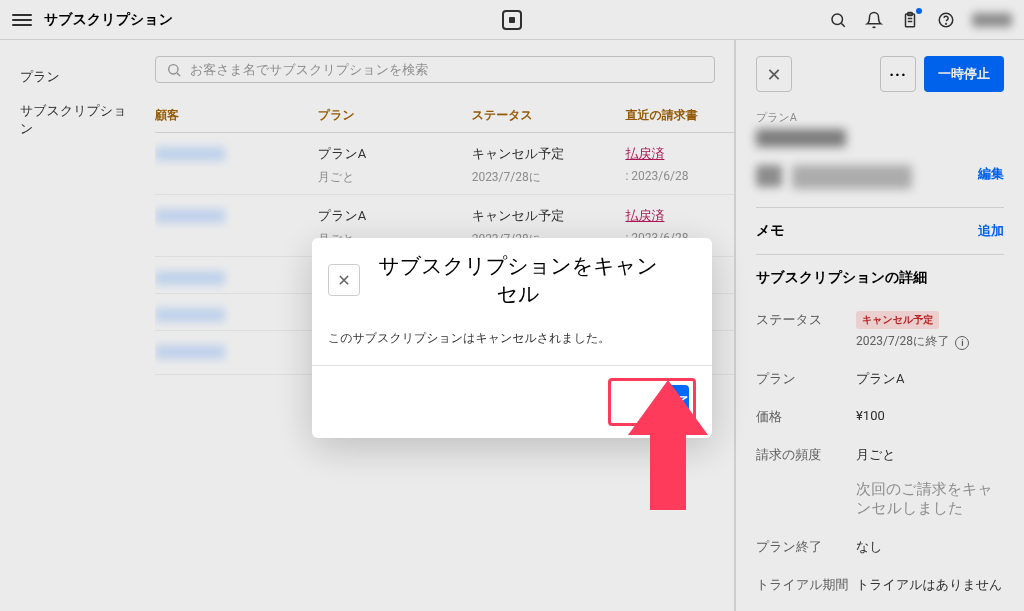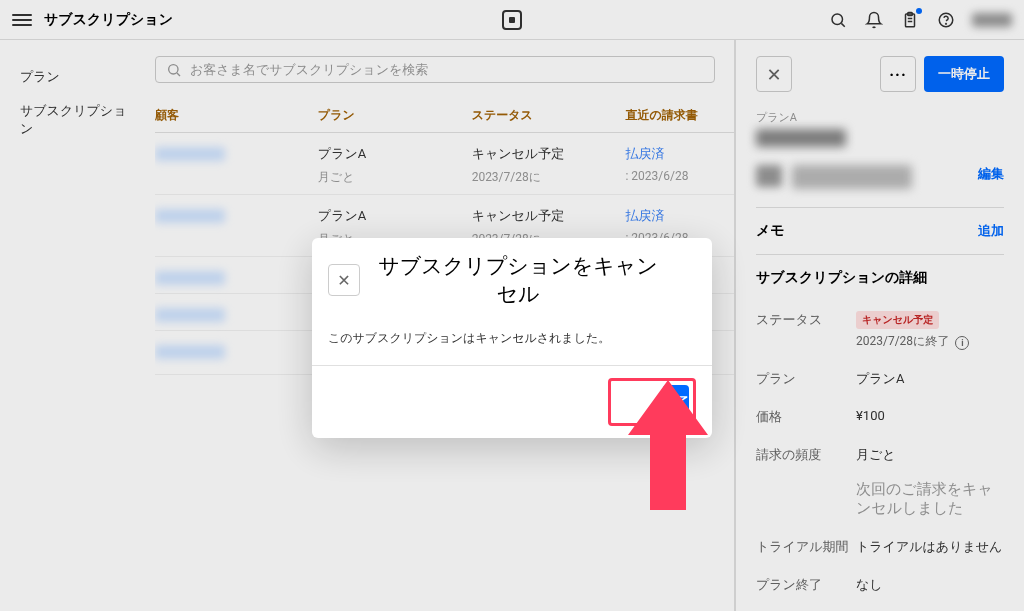--- a/index.html
+++ b/index.html
@@ -34,21 +34,21 @@
     .col-customer { width: 180px; }
     .col-plan { width: 170px; }
     .col-status { width: 170px; }
     .col-invoice { width: 120px; }
     .table-row { display: flex; padding: 12px 0 8px 0; border-bottom: 1px solid #f0f0f0; font-size: 13px; }
     .customer-blur { filter: blur(4px); color: #006aff; font-weight: 600; background: #cfe4ff; width: 70px; height: 14px; border-radius: 3px; margin-top: 2px; }
     .plan-main { color: #333; }
     .plan-sub { color: #999; font-size: 12px; margin-top: 6px; }
     .status-main { color: #333; }
     .status-sub { color: #999; font-size: 12px; margin-top: 6px; }
-    .inv-main { color: #3b82f6; }
+    .inv-main { color: #be185d; text-decoration: underline; }
     .inv-sub { color: #999; font-size: 12px; margin-top: 6px; }
     
     
     .right-panel { width: 290px; border-left: 2px solid #e0e0e0; padding: 16px 20px; overflow-y: auto; }
     .panel-top { display: flex; justify-content: space-between; align-items: center; margin-bottom: 18px; }
     .close-btn { width: 36px; height: 36px; border: 1px solid #ccc; border-radius: 4px; display: flex; align-items: center; justify-content: center; cursor: pointer; font-size: 18px; color: #666; }
     .panel-actions { display: flex; gap: 8px; }
     .more-btn { width: 36px; height: 36px; border: 1px solid #ccc; border-radius: 4px; display: flex; align-items: center; justify-content: center; cursor: pointer; font-size: 16px; font-weight: bold; letter-spacing: 1px; }
     .pause-btn { height: 36px; padding: 0 14px; background: #006aff; color: #fff; border-radius: 4px; display: flex; align-items: center; font-size: 13px; font-weight: 600; cursor: pointer; }
     .panel-small-label { font-size: 11px; color: #999; }
@@ -268,26 +268,26 @@
       <div class="detail-value">¥100</div>
     </div>
     <div class="detail-row">
       <div class="detail-label">請求の頻度</div>
       <div class="detail-value">
         <div>月ごと</div>
         <div class="freq-sub">次回のご請求をキャンセルしました</div>
       </div>
     </div>
     <div class="detail-row">
+      <div class="detail-label">プラン終了</div>
+      <div class="detail-value">なし</div>
+    </div>
+    <div class="detail-row">
       <div class="detail-label">トライアル期間</div>
       <div class="detail-value">トライアルはありません</div>
-    </div>
-    <div class="detail-row">
-      <div class="detail-label">プラン終了</div>
-      <div class="detail-value">なし</div>
     </div>
   </div>
 </div>
 
 <div class="overlay">
   <div class="modal">
     <div class="modal-head">
       <div class="modal-close">✕</div>
       <div class="modal-title">サブスクリプションをキャンセル</div>
     </div>

